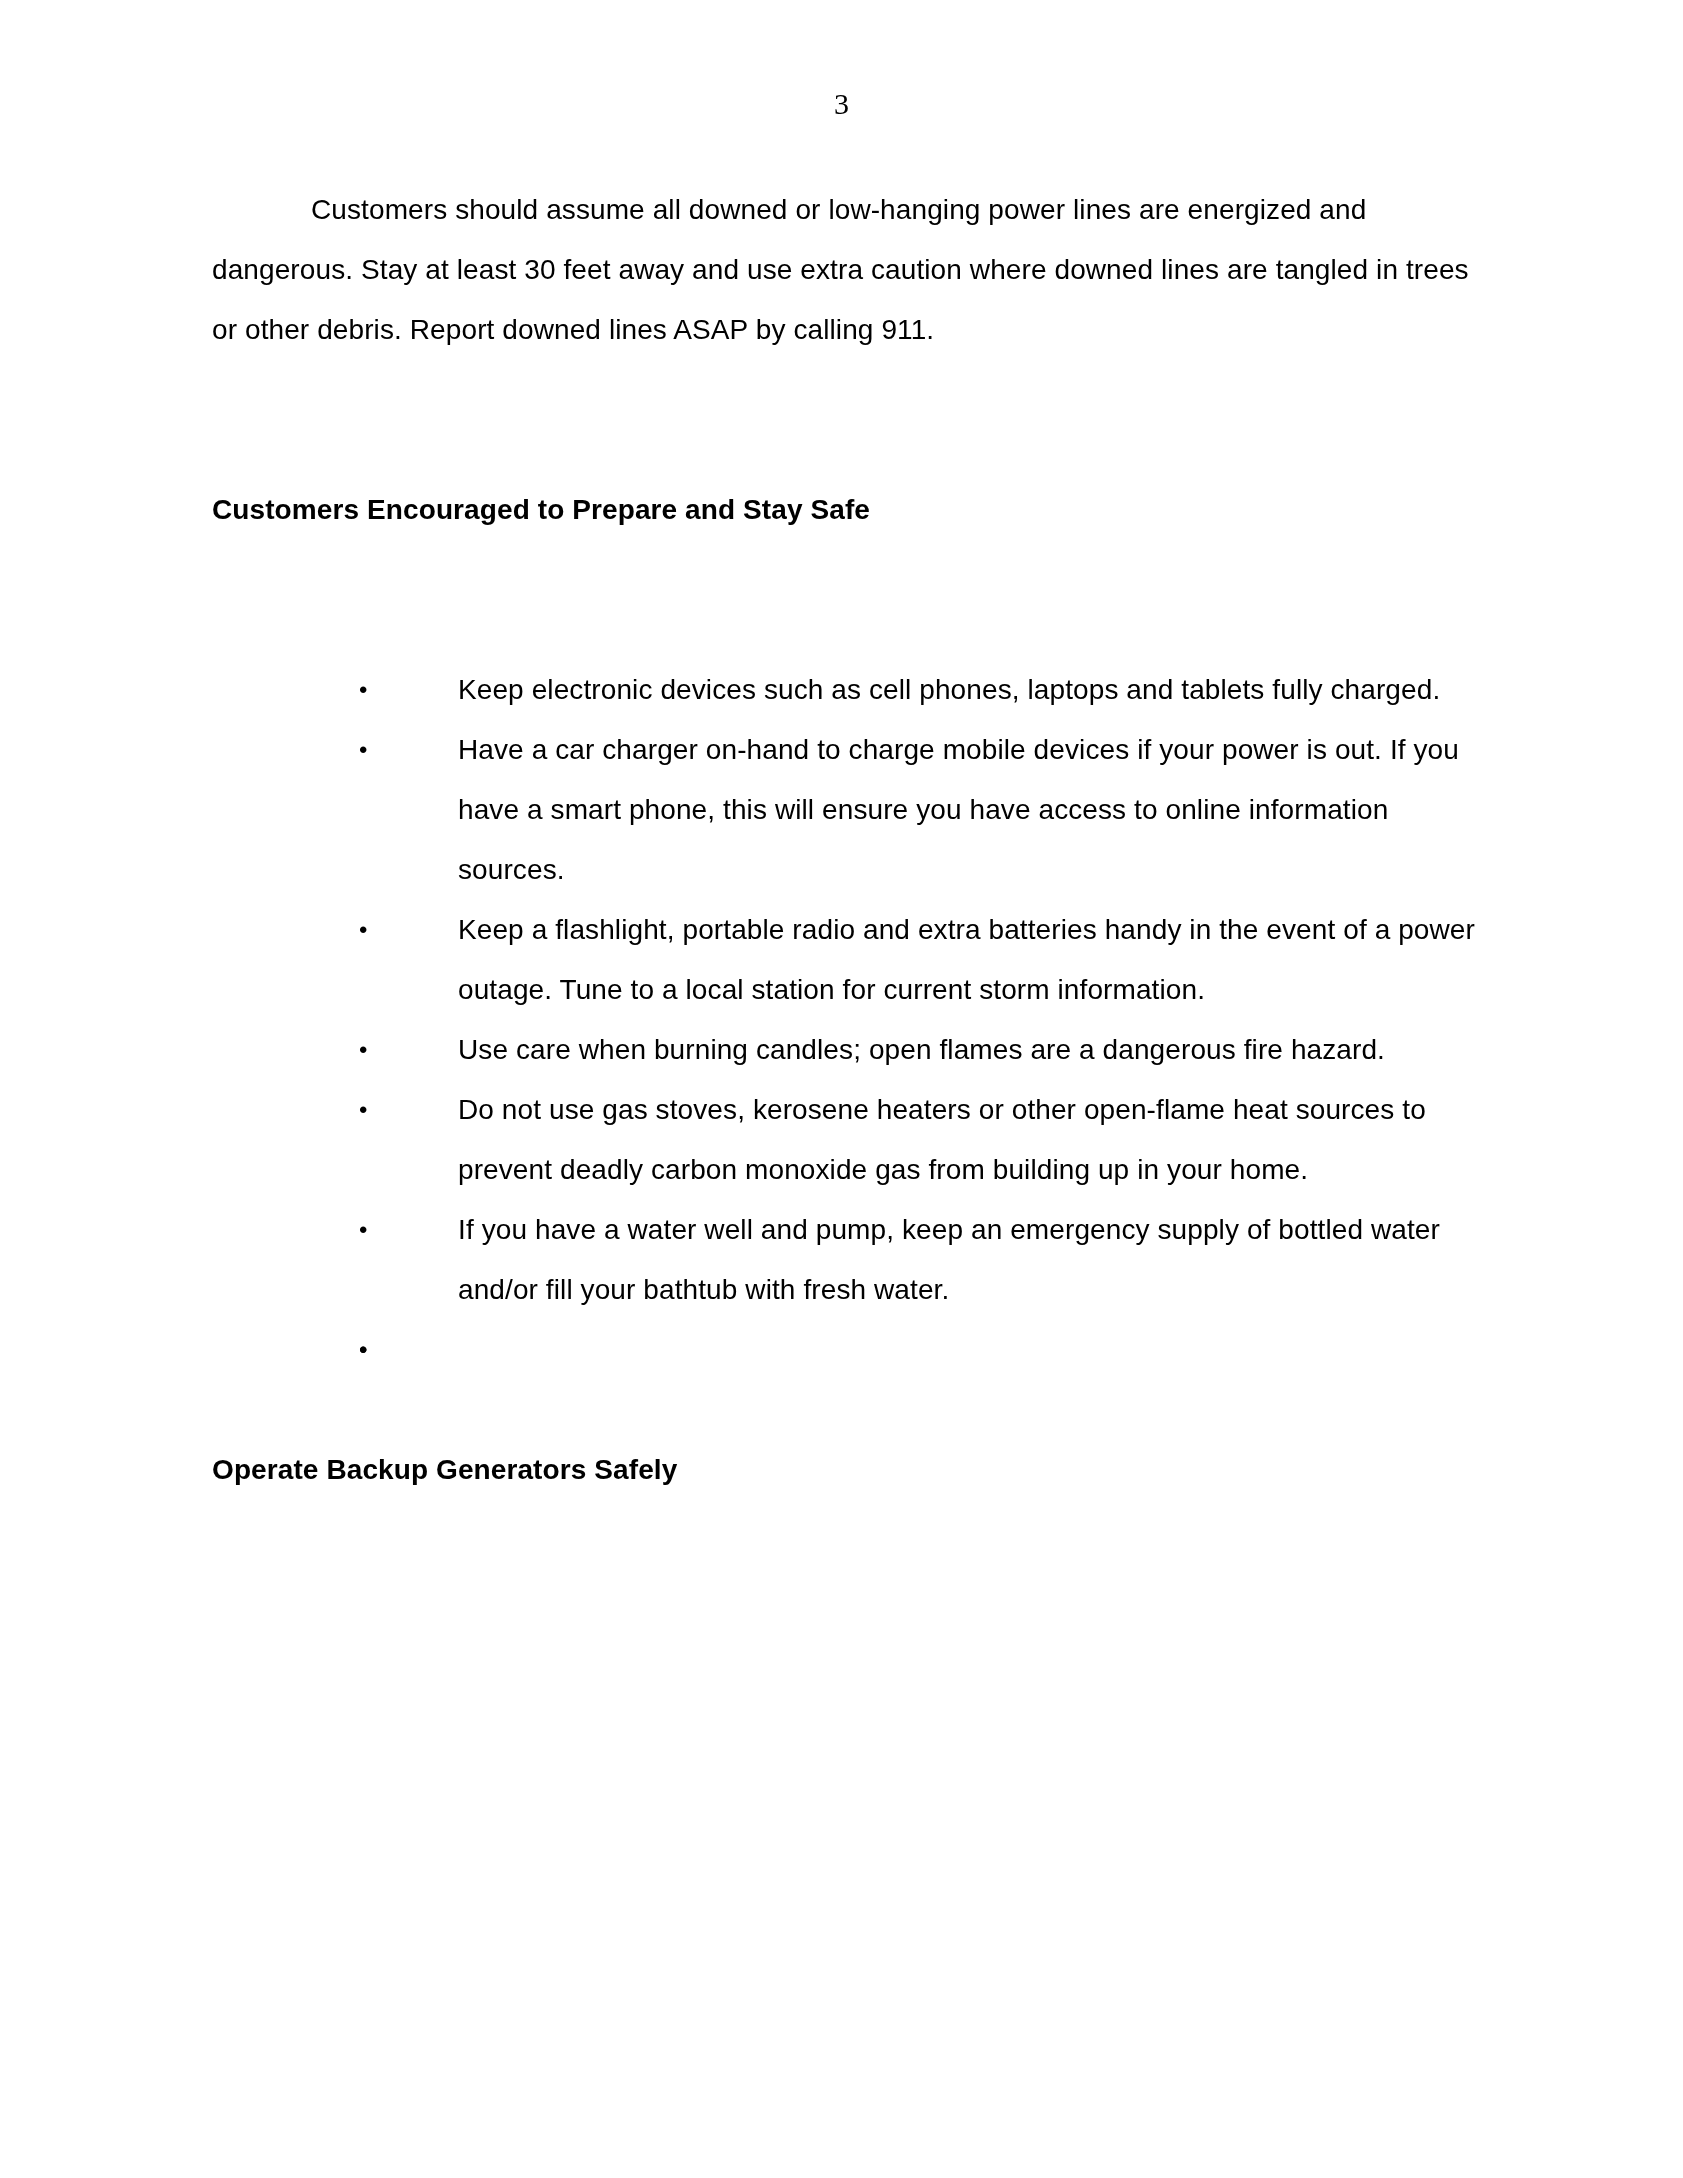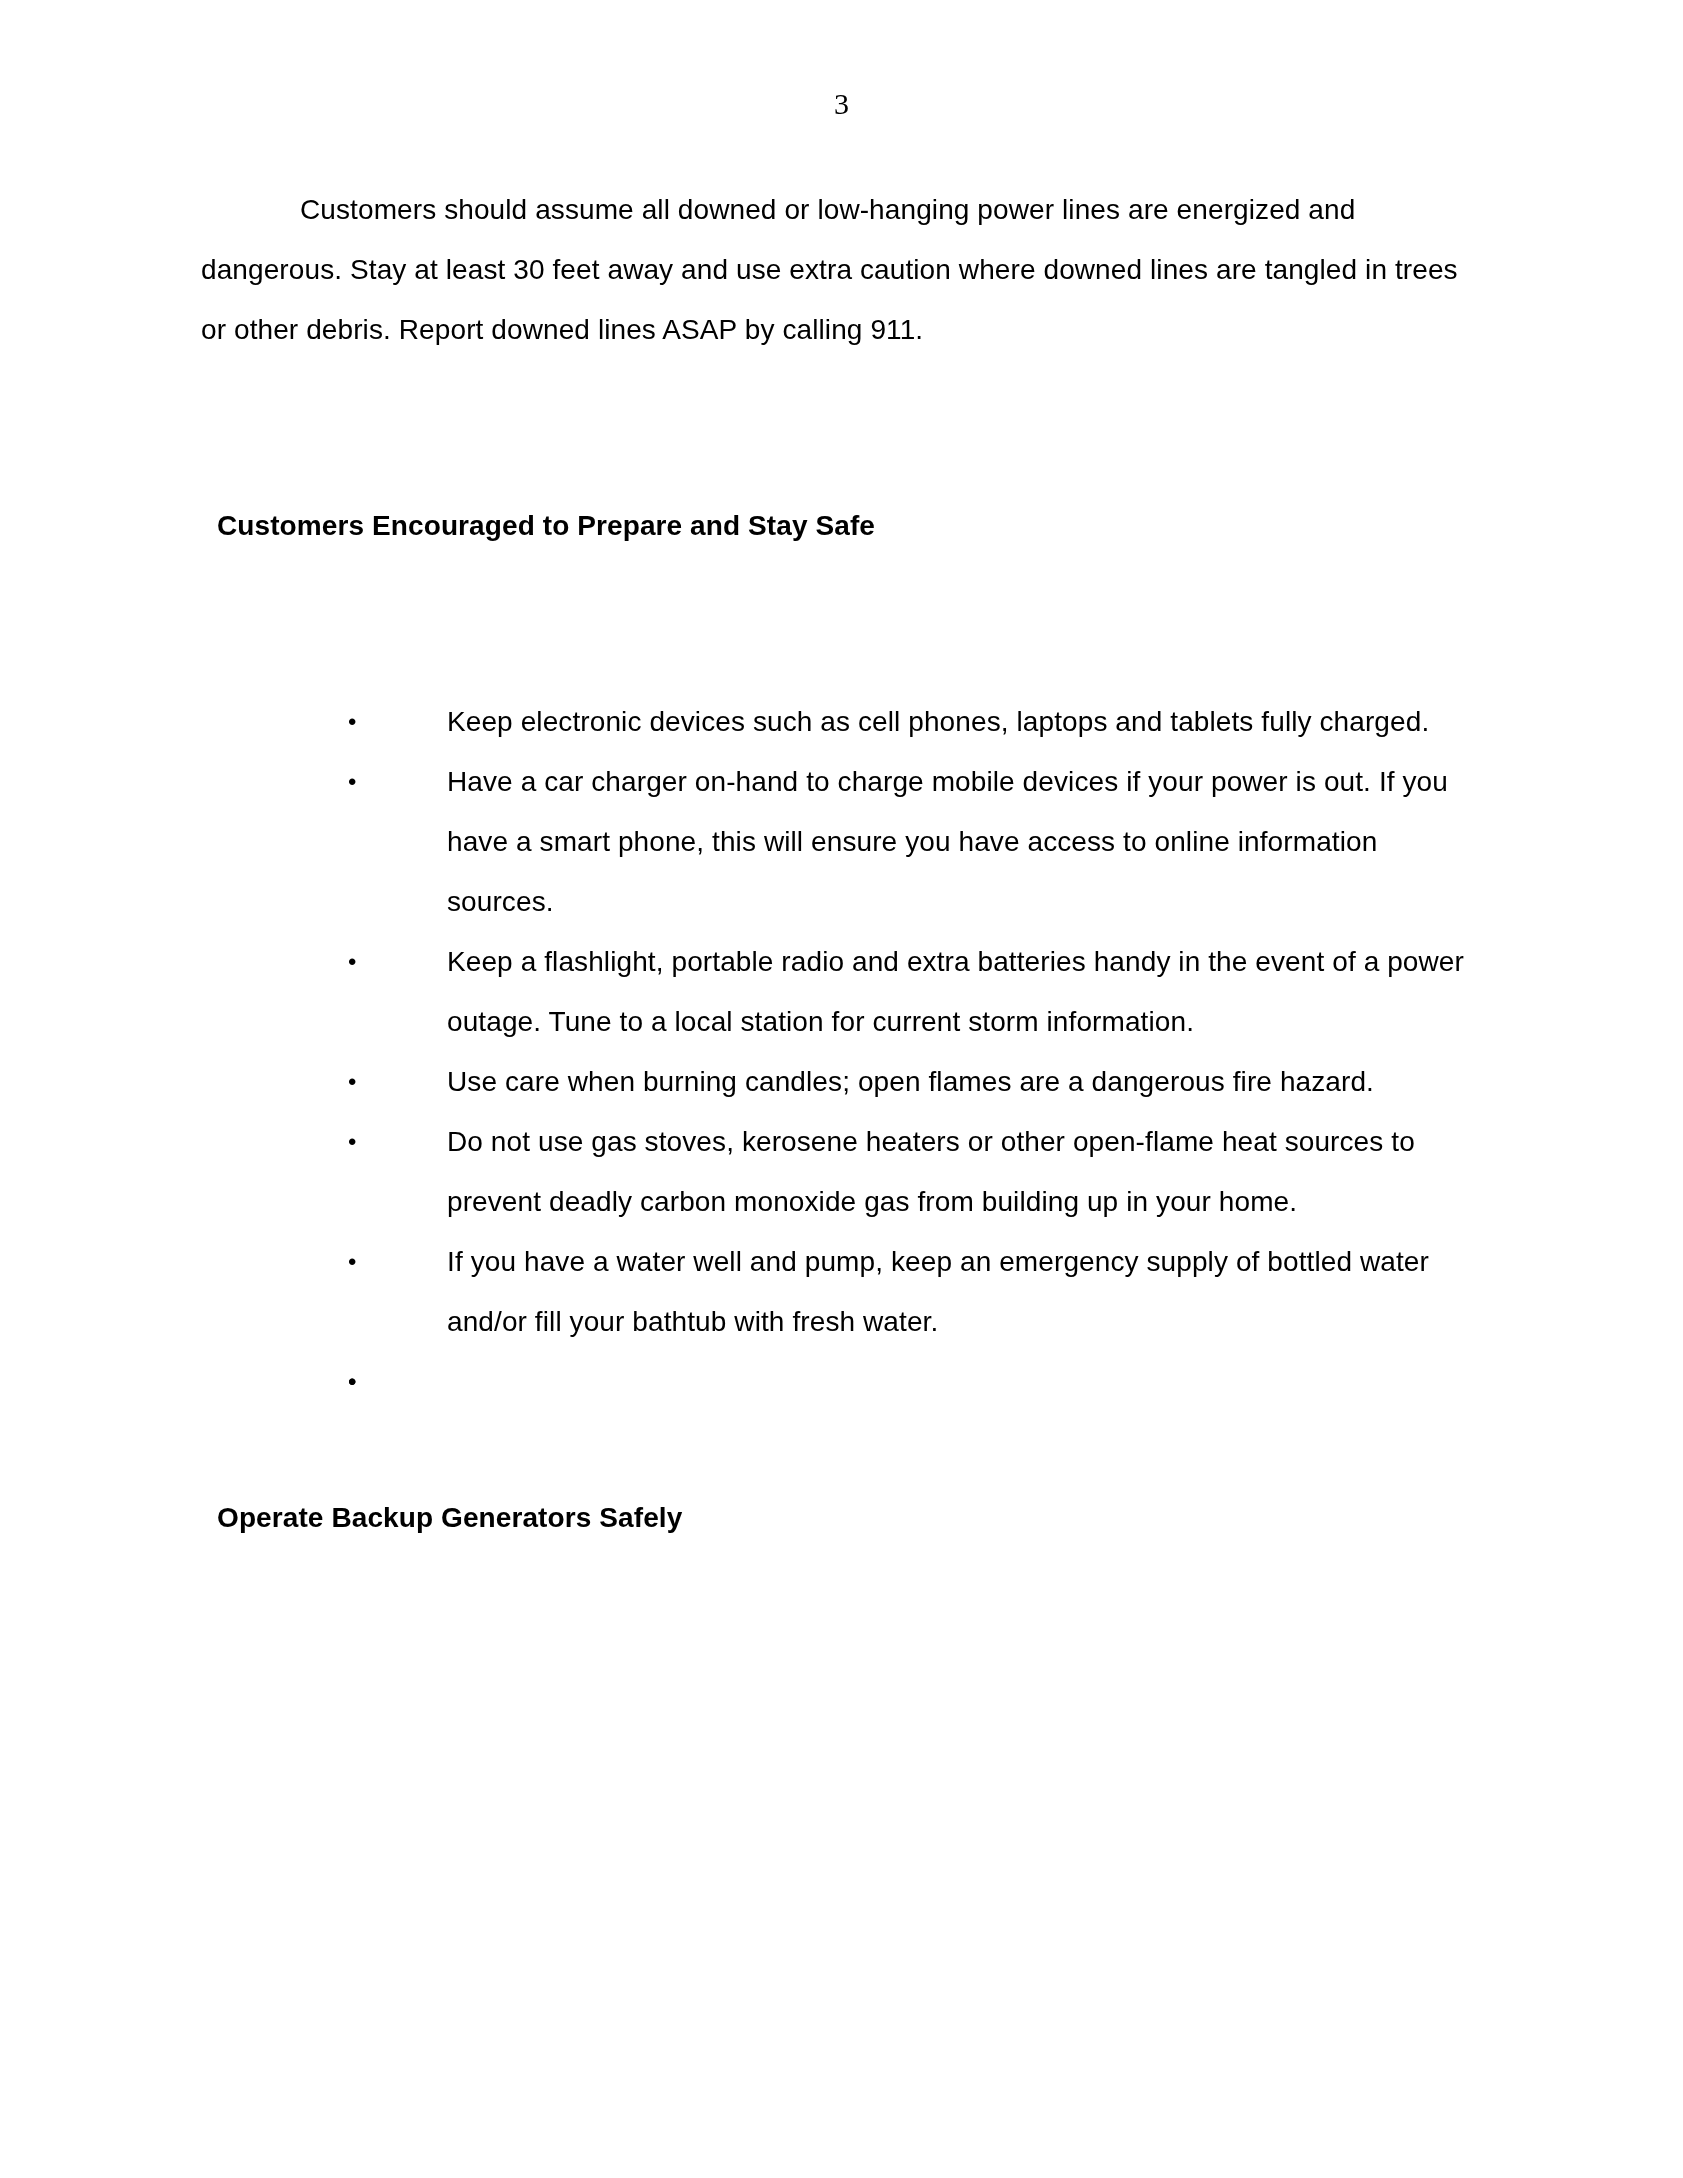--- a/index.html
+++ b/index.html
@@ -26,40 +26,40 @@
     left: 0;
     width: 1683px;
     text-align: center;
     font-family: "Liberation Serif", serif;
     font-size: 30px;
     line-height: 1;
     color: #000000;
   }
   .content {
     position: absolute;
-    left: 201px;
+    left: 212px;
     top: 180px;
     width: 1277px;
   }
   p.body-para {
     margin: 0 0 0 0;
     font-size: 28px;
     line-height: 60px;
     text-indent: 99px;
     color: #000000;
     letter-spacing: 0.1px;
   }
   p.spacer-para {
     margin: 0;
     height: 60px;
     font-size: 28px;
     line-height: 60px;
   }
   h2.section-heading {
-    margin: 16px;
+    margin: 0;
     font-size: 28px;
     line-height: 60px;
     font-weight: bold;
     text-indent: 0;
     letter-spacing: 0.1px;
   }
   a.doc-link {
     color: #0000ff;
     text-decoration: underline;
   }

